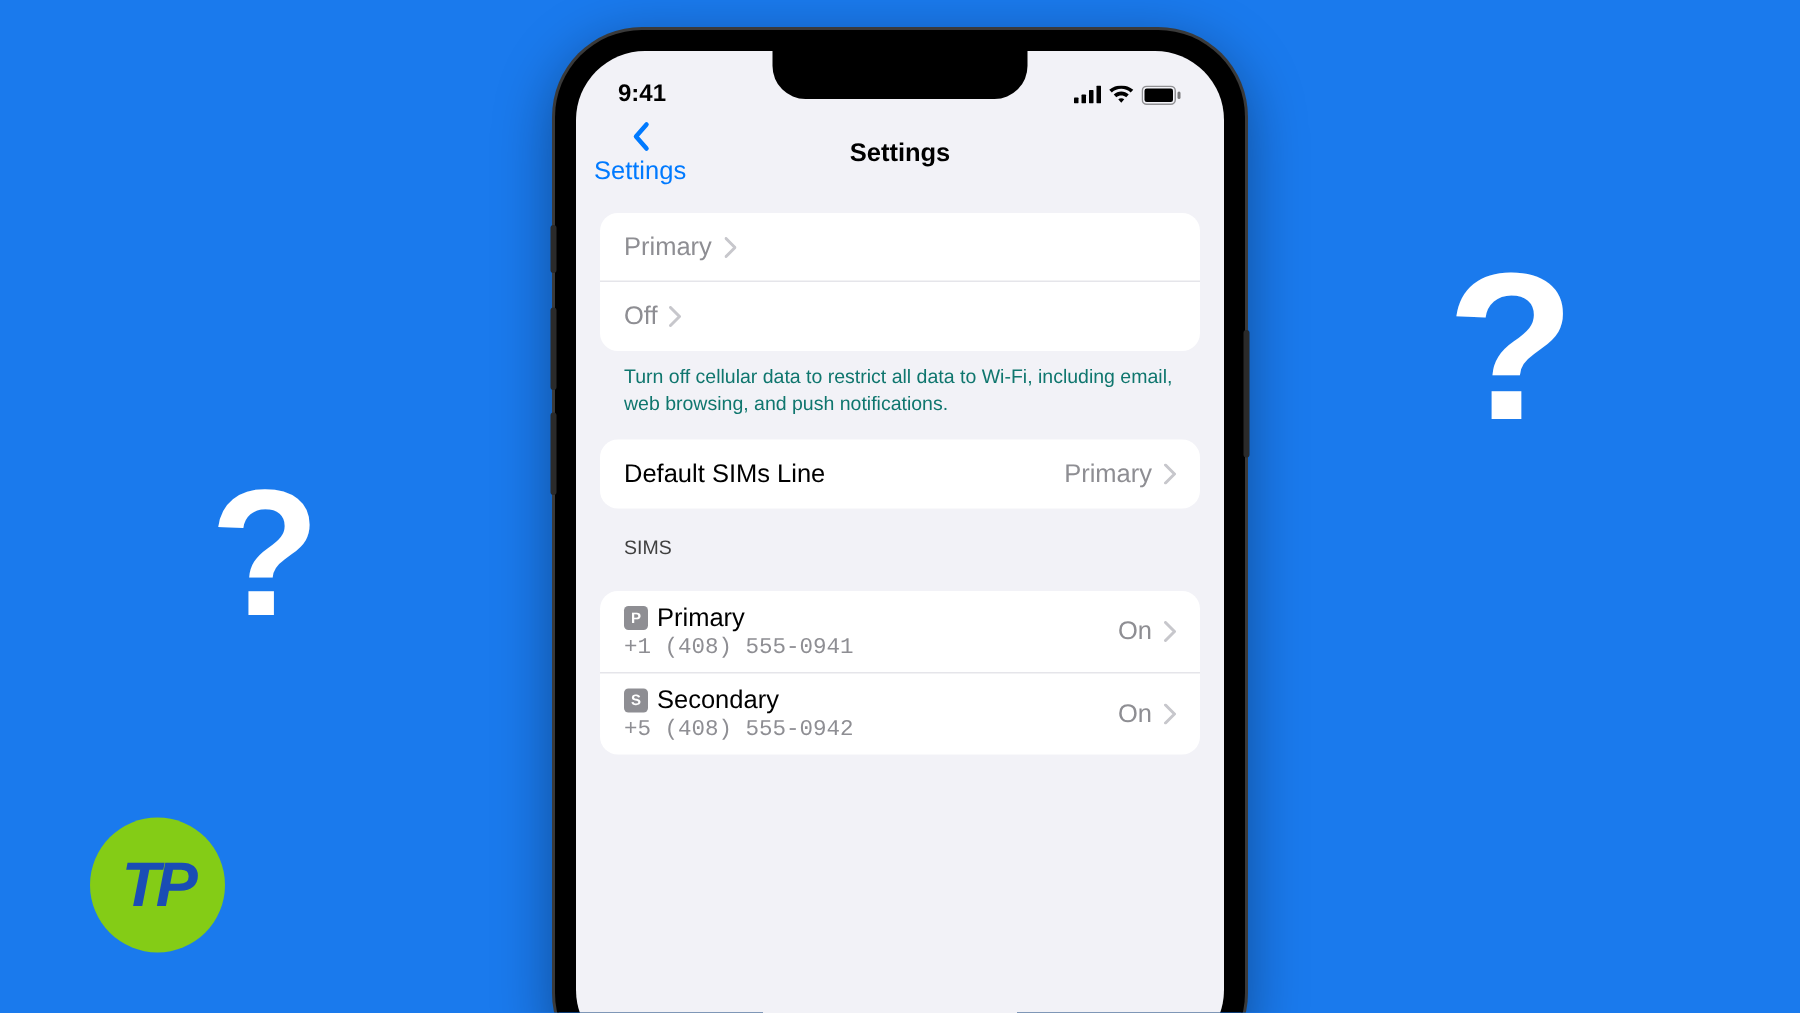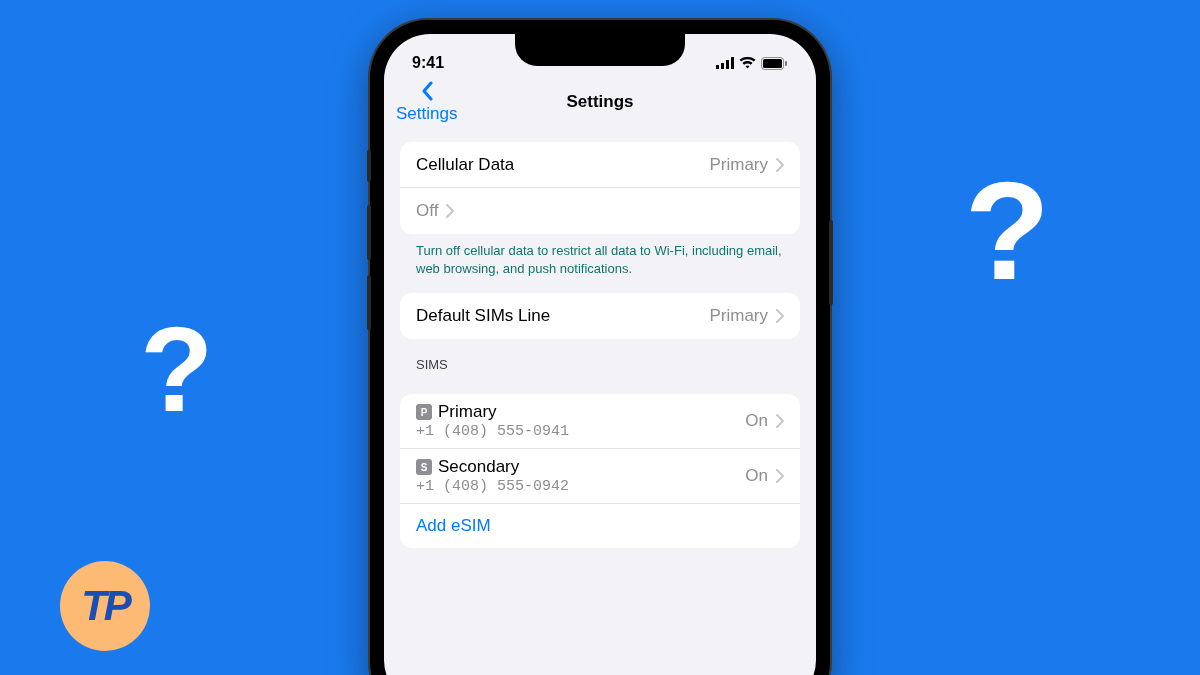--- a/index.html
+++ b/index.html
@@ -23,24 +23,24 @@
       position: absolute;
       right: 150px;
       top: 150px;
       color: #fff;
       font-size: 140px;
       font-weight: 700;
     }
     .logo {
       position: absolute;
       left: 60px;
-      bottom: 24px;
+      bottom: 40px;
       width: 90px;
       height: 90px;
-      background: #fdba74;
+      background: #84cc16;
       border-radius: 50%;
       display: flex;
       align-items: center;
       justify-content: center;
     }
     .logo-text {
       font-size: 42px;
       font-weight: 900;
       font-style: italic;
       color: #1a4db5;
@@ -247,21 +247,20 @@
             <path d="M10 2 L3 10 L10 18" stroke="#007aff" stroke-width="3" fill="none" stroke-linecap="round" stroke-linejoin="round"></path>
           </svg>
         <span>Settings</span>
       </div>
       <div class="nav-title">Settings</div>
     </div>
 
     <div class="content">
       <div class="group">
         <div class="row">
-          <span class="row-label">Cellular Data</span>
           <span class="row-value">Primary</span>
           <svg class="chevron" width="8" height="14" viewBox="0 0 8 14">
               <path d="M1 1 L7 7 L1 13" stroke="#c7c7cc" stroke-width="2" fill="none" stroke-linecap="round" stroke-linejoin="round"></path>
             </svg>
         </div>
         <div class="row">
           <span class="row-value">Off</span>
           <svg class="chevron" width="8" height="14" viewBox="0 0 8 14">
               <path d="M1 1 L7 7 L1 13" stroke="#c7c7cc" stroke-width="2" fill="none" stroke-linecap="round" stroke-linejoin="round"></path>
             </svg>
@@ -293,24 +292,23 @@
           <svg class="chevron" width="8" height="14" viewBox="0 0 8 14">
               <path d="M1 1 L7 7 L1 13" stroke="#c7c7cc" stroke-width="2" fill="none" stroke-linecap="round" stroke-linejoin="round"></path>
             </svg>
         </div>
         <div class="row sim-row">
           <div class="sim-left">
             <div class="sim-main">
               <span class="sim-badge">S</span>
               <span class="sim-name">Secondary</span>
             </div>
-            <div class="sim-number">+1 (408) 555-0942</div>
+            <div class="sim-number">+5 (408) 555-0942</div>
           </div>
           <span class="row-value">On</span>
           <svg class="chevron" width="8" height="14" viewBox="0 0 8 14">
               <path d="M1 1 L7 7 L1 13" stroke="#c7c7cc" stroke-width="2" fill="none" stroke-linecap="round" stroke-linejoin="round"></path>
             </svg>
         </div>
-        <div class="link-row">Add eSIM</div>
       </div>
     </div>
   </div>
 </div>
 
 </body></html>

